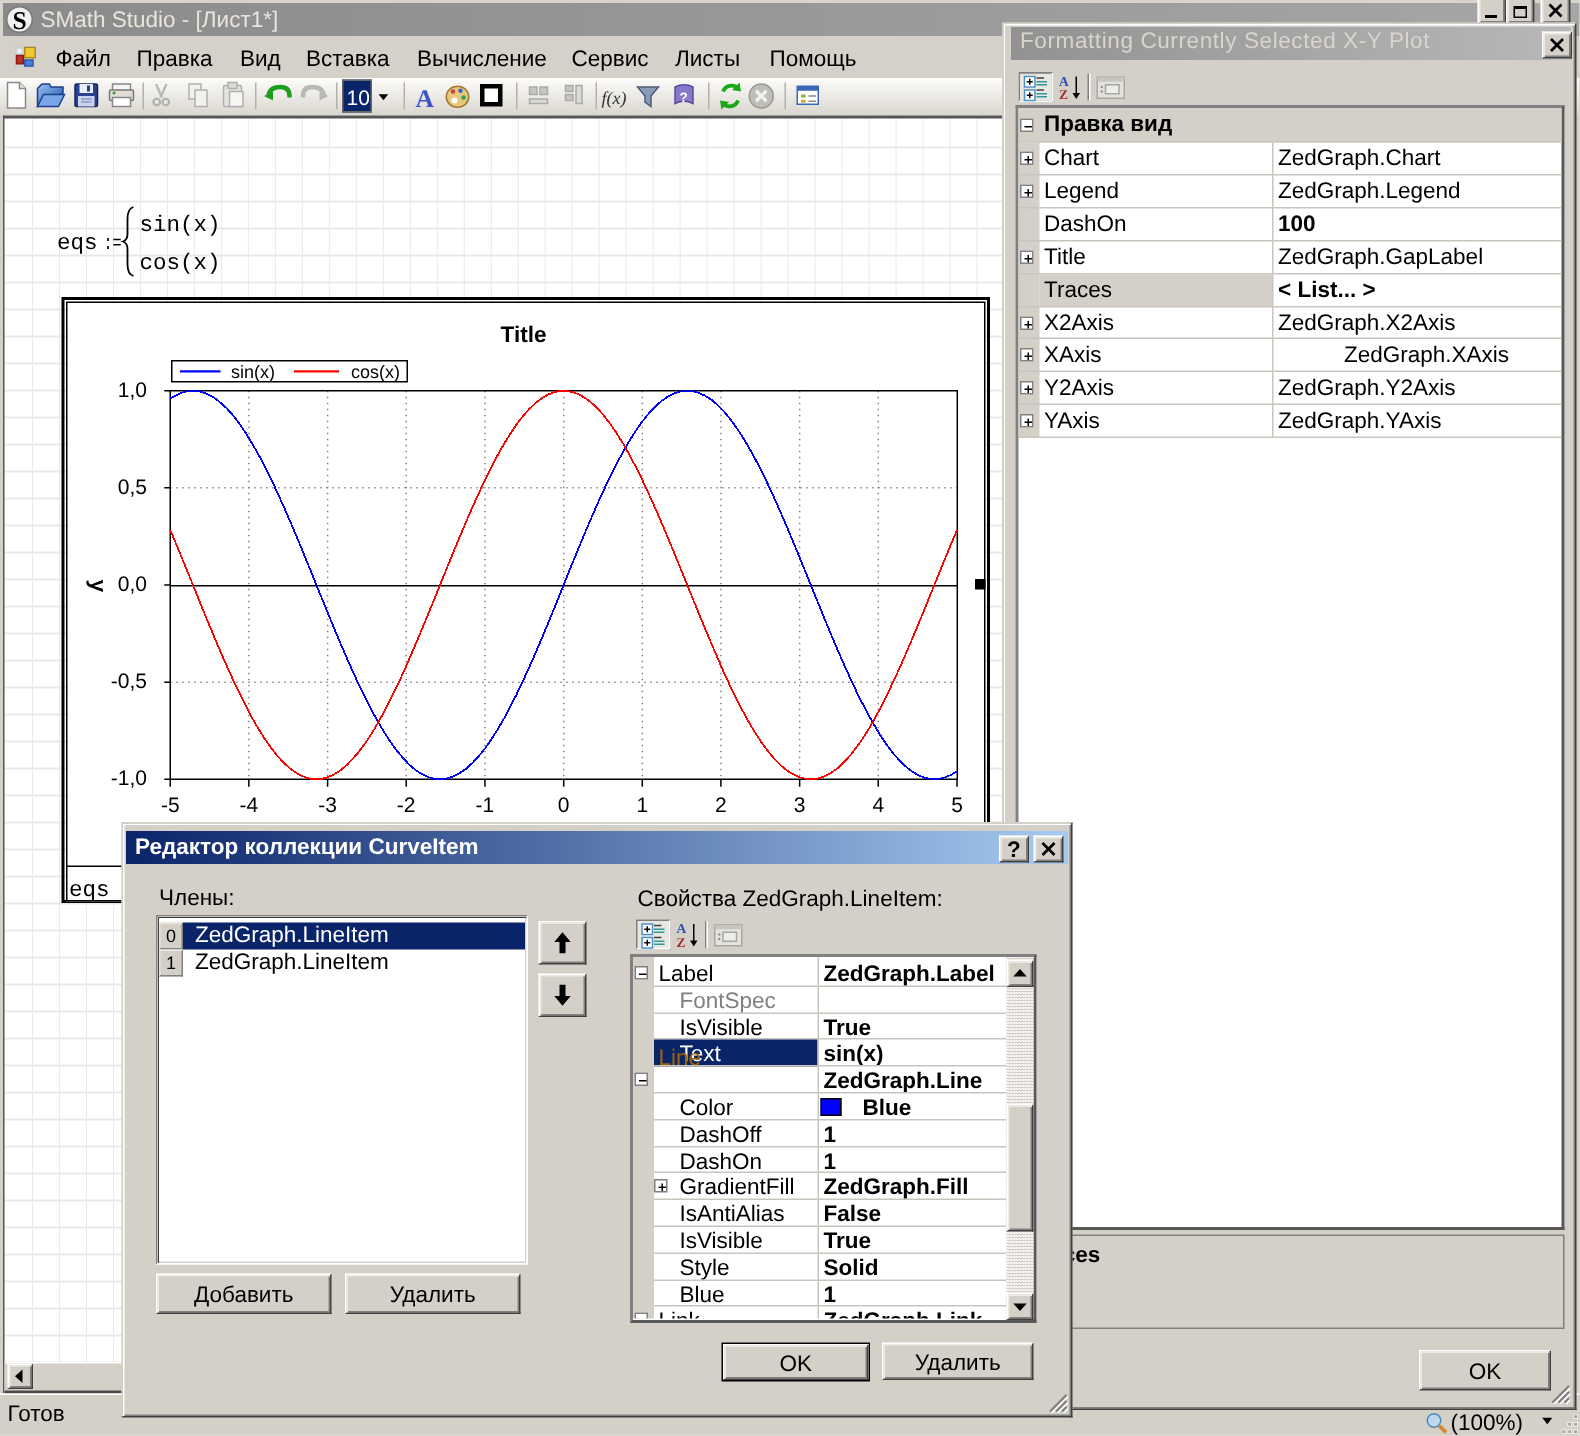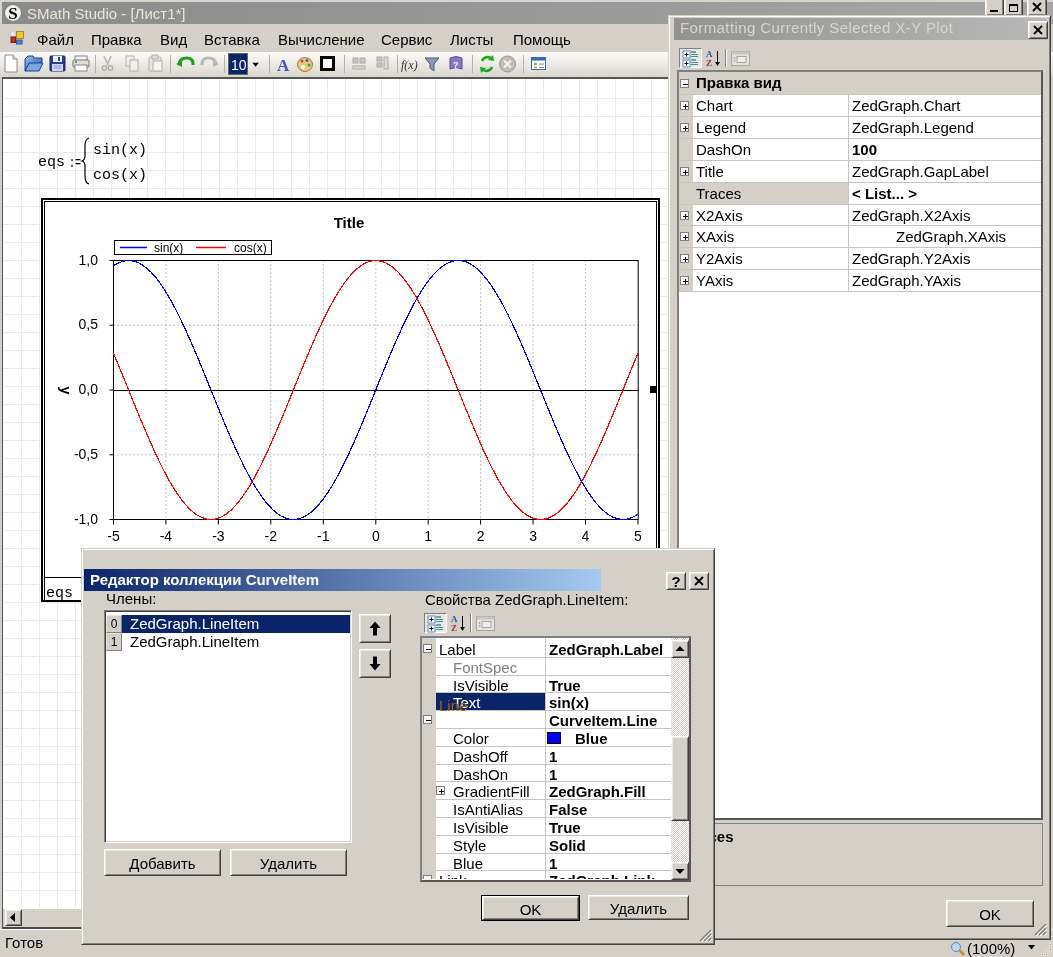--- a/index.html
+++ b/index.html
@@ -403,21 +403,21 @@
       </g>
     <g stroke="#fff" stroke-width="1">
         <line x1="14" y1="3" x2="3" y2="14"></line>
         <line x1="14" y1="7" x2="7" y2="14"></line>
         <line x1="14" y1="11" x2="11" y2="14"></line>
       </g>
   </svg>
 </div>
 
 <div class="win" style="left:81px;top:548px;width:634px;height:397px">
-  <div class="abs" style="left:2px;top:20px;width:517px;height:22px;background:linear-gradient(90deg,#0a246a,#a6caf0)">
+  <div class="abs" style="left:2px;top:5px;width:628px;height:22px;background:linear-gradient(90deg,#0a246a,#a6caf0)">
     <div class="t13" style="left:6px;top:3px;color:#fff;font-weight:bold">Редактор коллекции CurveItem</div>
     <div class="btn" style="left:582px;top:3px;width:20px;height:18px"><span style="position:relative;top:0px;font-weight:bold;font-size:15px">?</span></div>
     <div class="btn" style="left:605px;top:3px;width:20px;height:18px"><svg width="18" height="16">
           <path d="M5 4 l8 8 m0 -8 l-8 8" stroke="#000" stroke-width="1.8"></path>
         </svg></div>
   </div>
   <div class="t13" style="left:24px;top:42px">Члены:</div>
 
   <div class="abs sunk" style="left:22px;top:61px;width:248px;height:233px">
     <div style="position:absolute;left:1px;top:4px;width:16px;height:18px;background:#d4d0c8;border:1px solid;border-color:#e8e6e0 #808080 #808080 #e8e6e0;text-align:center;font-size:12px;line-height:16px">0</div>
@@ -485,21 +485,21 @@
         <div class="t13" style="position:absolute;left:127px;top:40px;font-weight:bold">True</div>
         <div style="position:absolute;left:14px;top:54px;width:235px;height:1px;background:#c9c5bd"></div>
         <div style="position:absolute;left:14px;top:55px;width:109px;height:18px;background:#0a246a"></div>
         <div class="t13" style="position:absolute;left:31px;top:57px;color:#fff">Text</div>
         <div class="t13" style="position:absolute;left:127px;top:57px;font-weight:bold">sin(x)</div>
         <div style="position:absolute;left:14px;top:72px;width:235px;height:1px;background:#c9c5bd"></div>
         <span class="pmbox" style="left:1px;top:77px">
           <i style="position:absolute;left:2px;top:4px;width:5px;height:1px;background:#000"></i>
         </span>
         <div class="t13" style="position:absolute;left:17px;top:60px;color:#a16207">Line</div>
-        <div class="t13" style="position:absolute;left:127px;top:75px;font-weight:bold">CurveItem.Line</div>
+        <div class="t13" style="position:absolute;left:127px;top:75px;font-weight:bold">ZedGraph.Line</div>
         <div style="position:absolute;left:14px;top:90px;width:235px;height:1px;background:#c9c5bd"></div>
         <div class="t13" style="position:absolute;left:31px;top:93px;color:#000">Color</div>
         <div style="position:absolute;left:125px;top:94px;width:14px;height:12px;background:#0000ff;border:1px solid #000"></div>
         <div class="t13" style="position:absolute;left:153px;top:93px;font-weight:bold">Blue</div>
         <div style="position:absolute;left:14px;top:108px;width:235px;height:1px;background:#c9c5bd"></div>
         <div class="t13" style="position:absolute;left:31px;top:111px;color:#000">DashOff</div>
         <div class="t13" style="position:absolute;left:127px;top:111px;font-weight:bold">1</div>
         <div style="position:absolute;left:14px;top:126px;width:235px;height:1px;background:#c9c5bd"></div>
         <div class="t13" style="position:absolute;left:31px;top:129px;color:#000">DashOn</div>
         <div class="t13" style="position:absolute;left:127px;top:129px;font-weight:bold">1</div>

